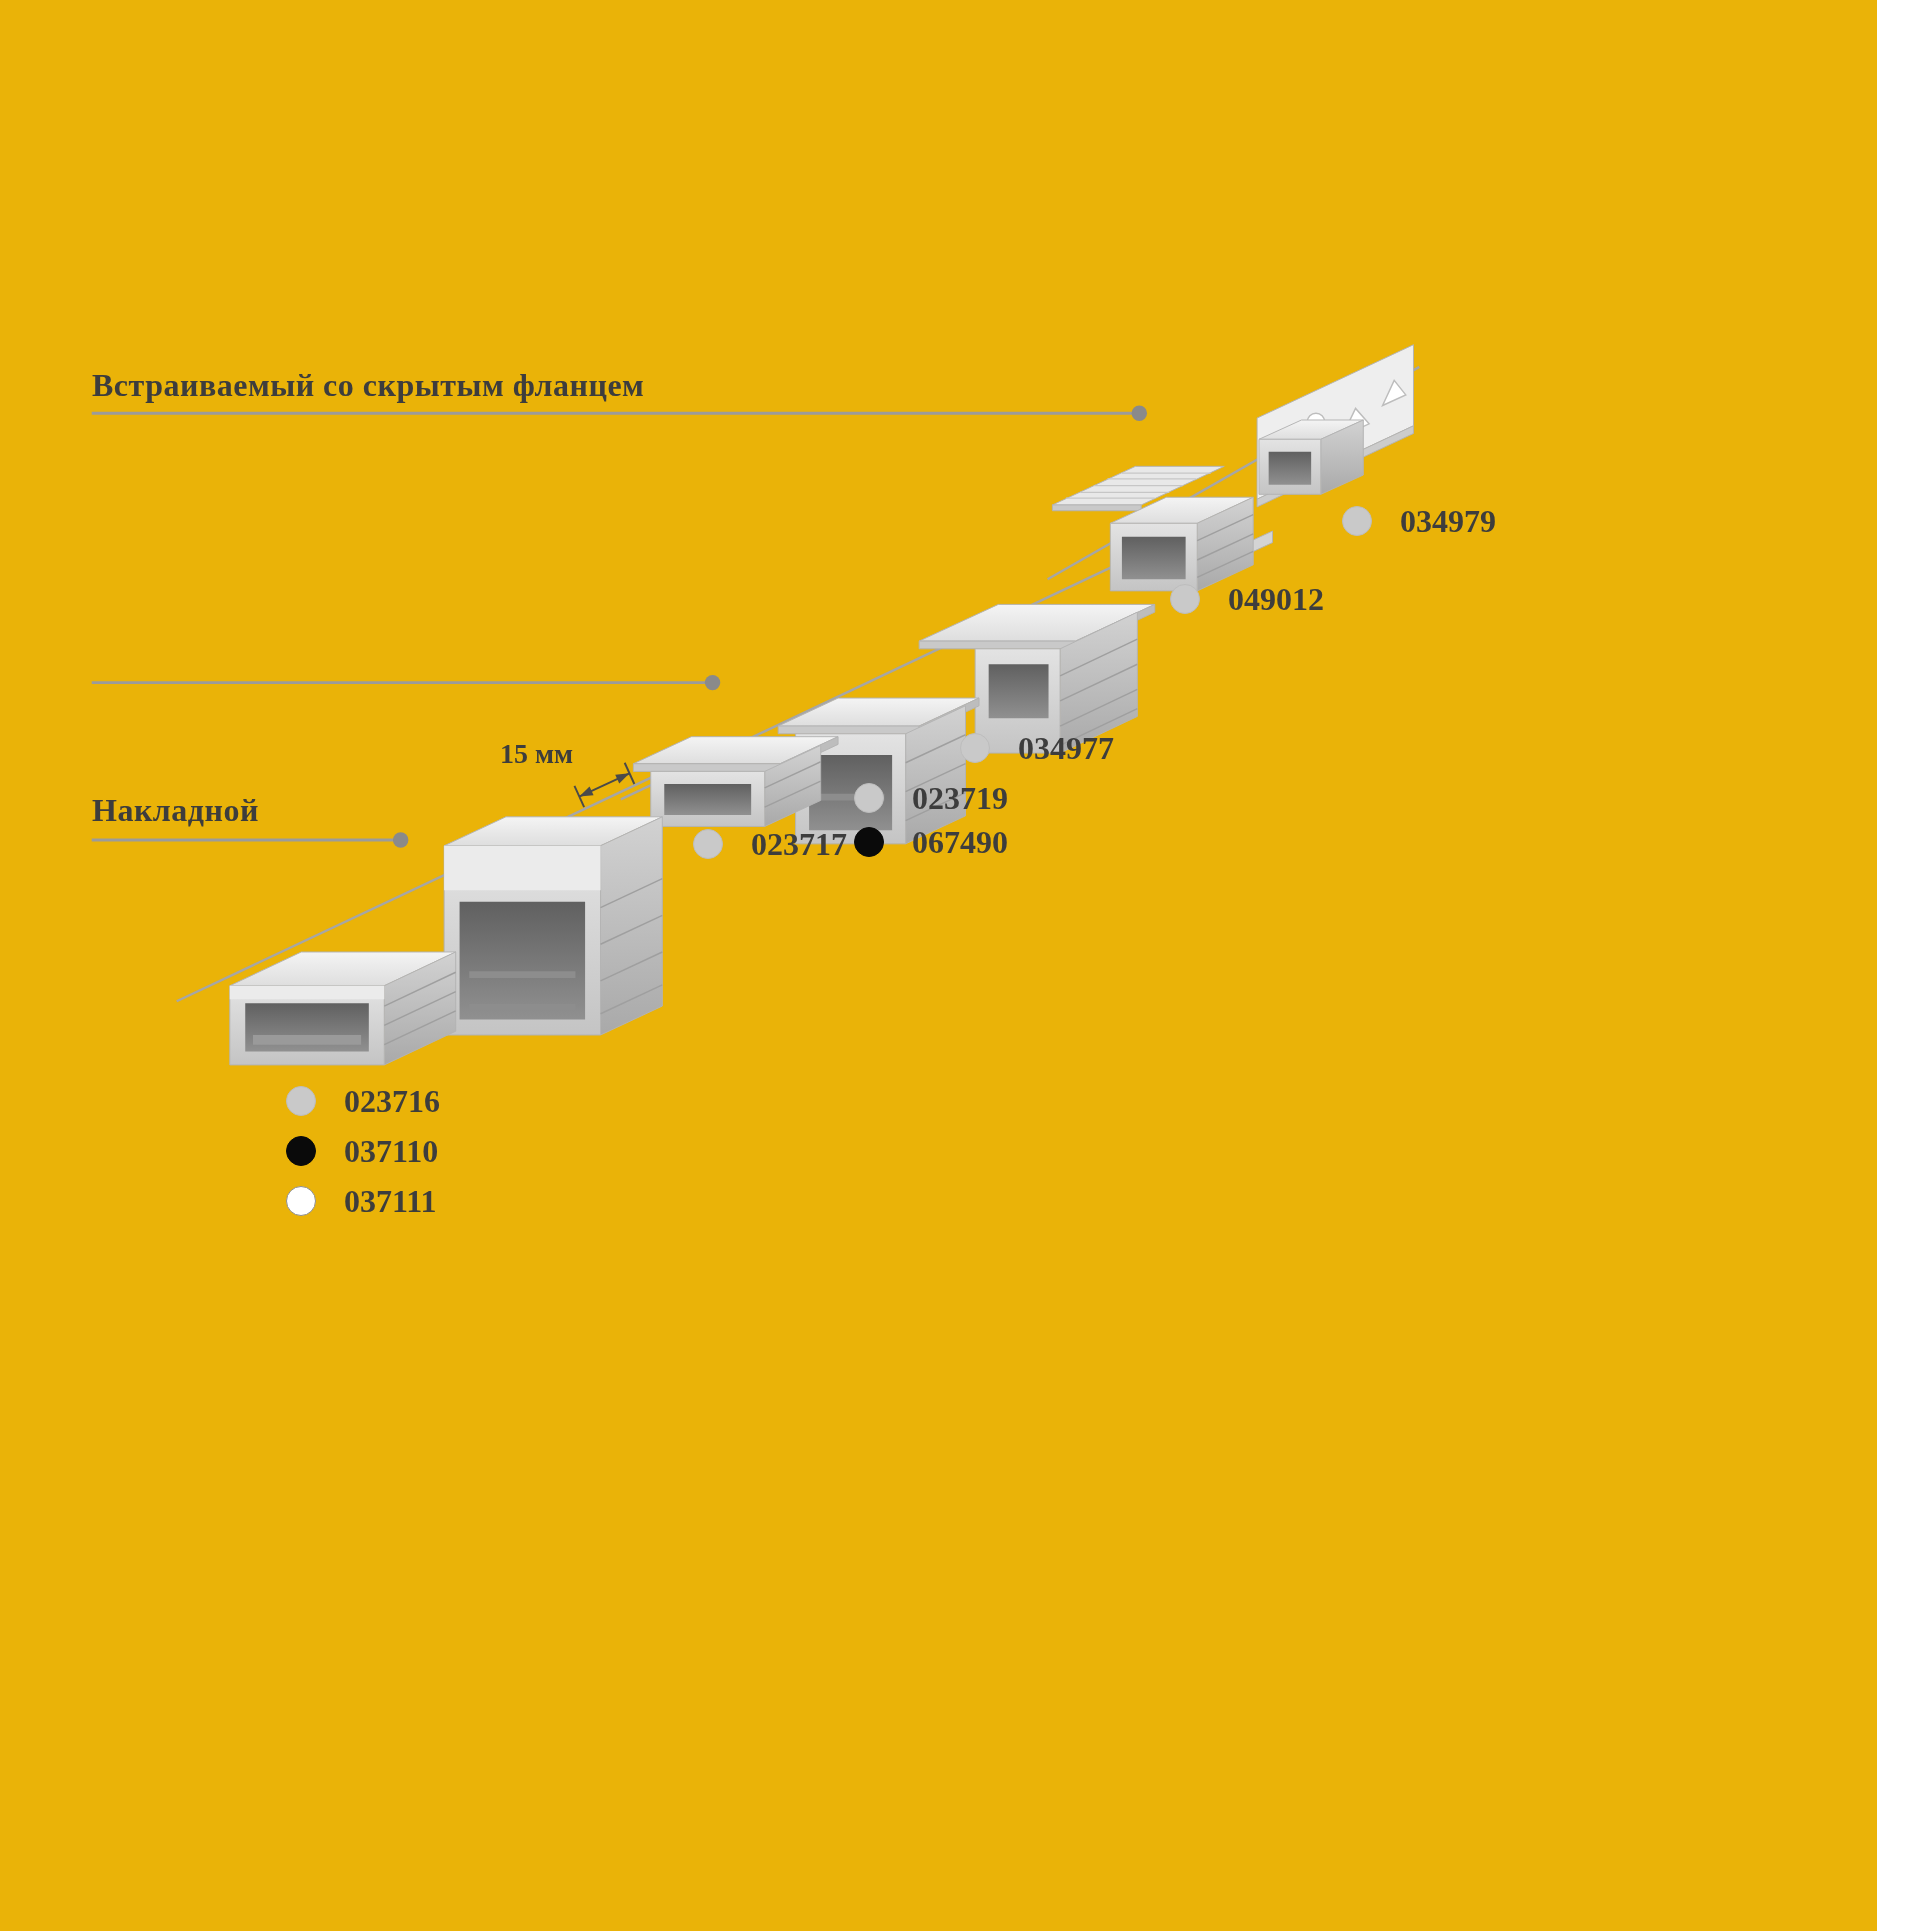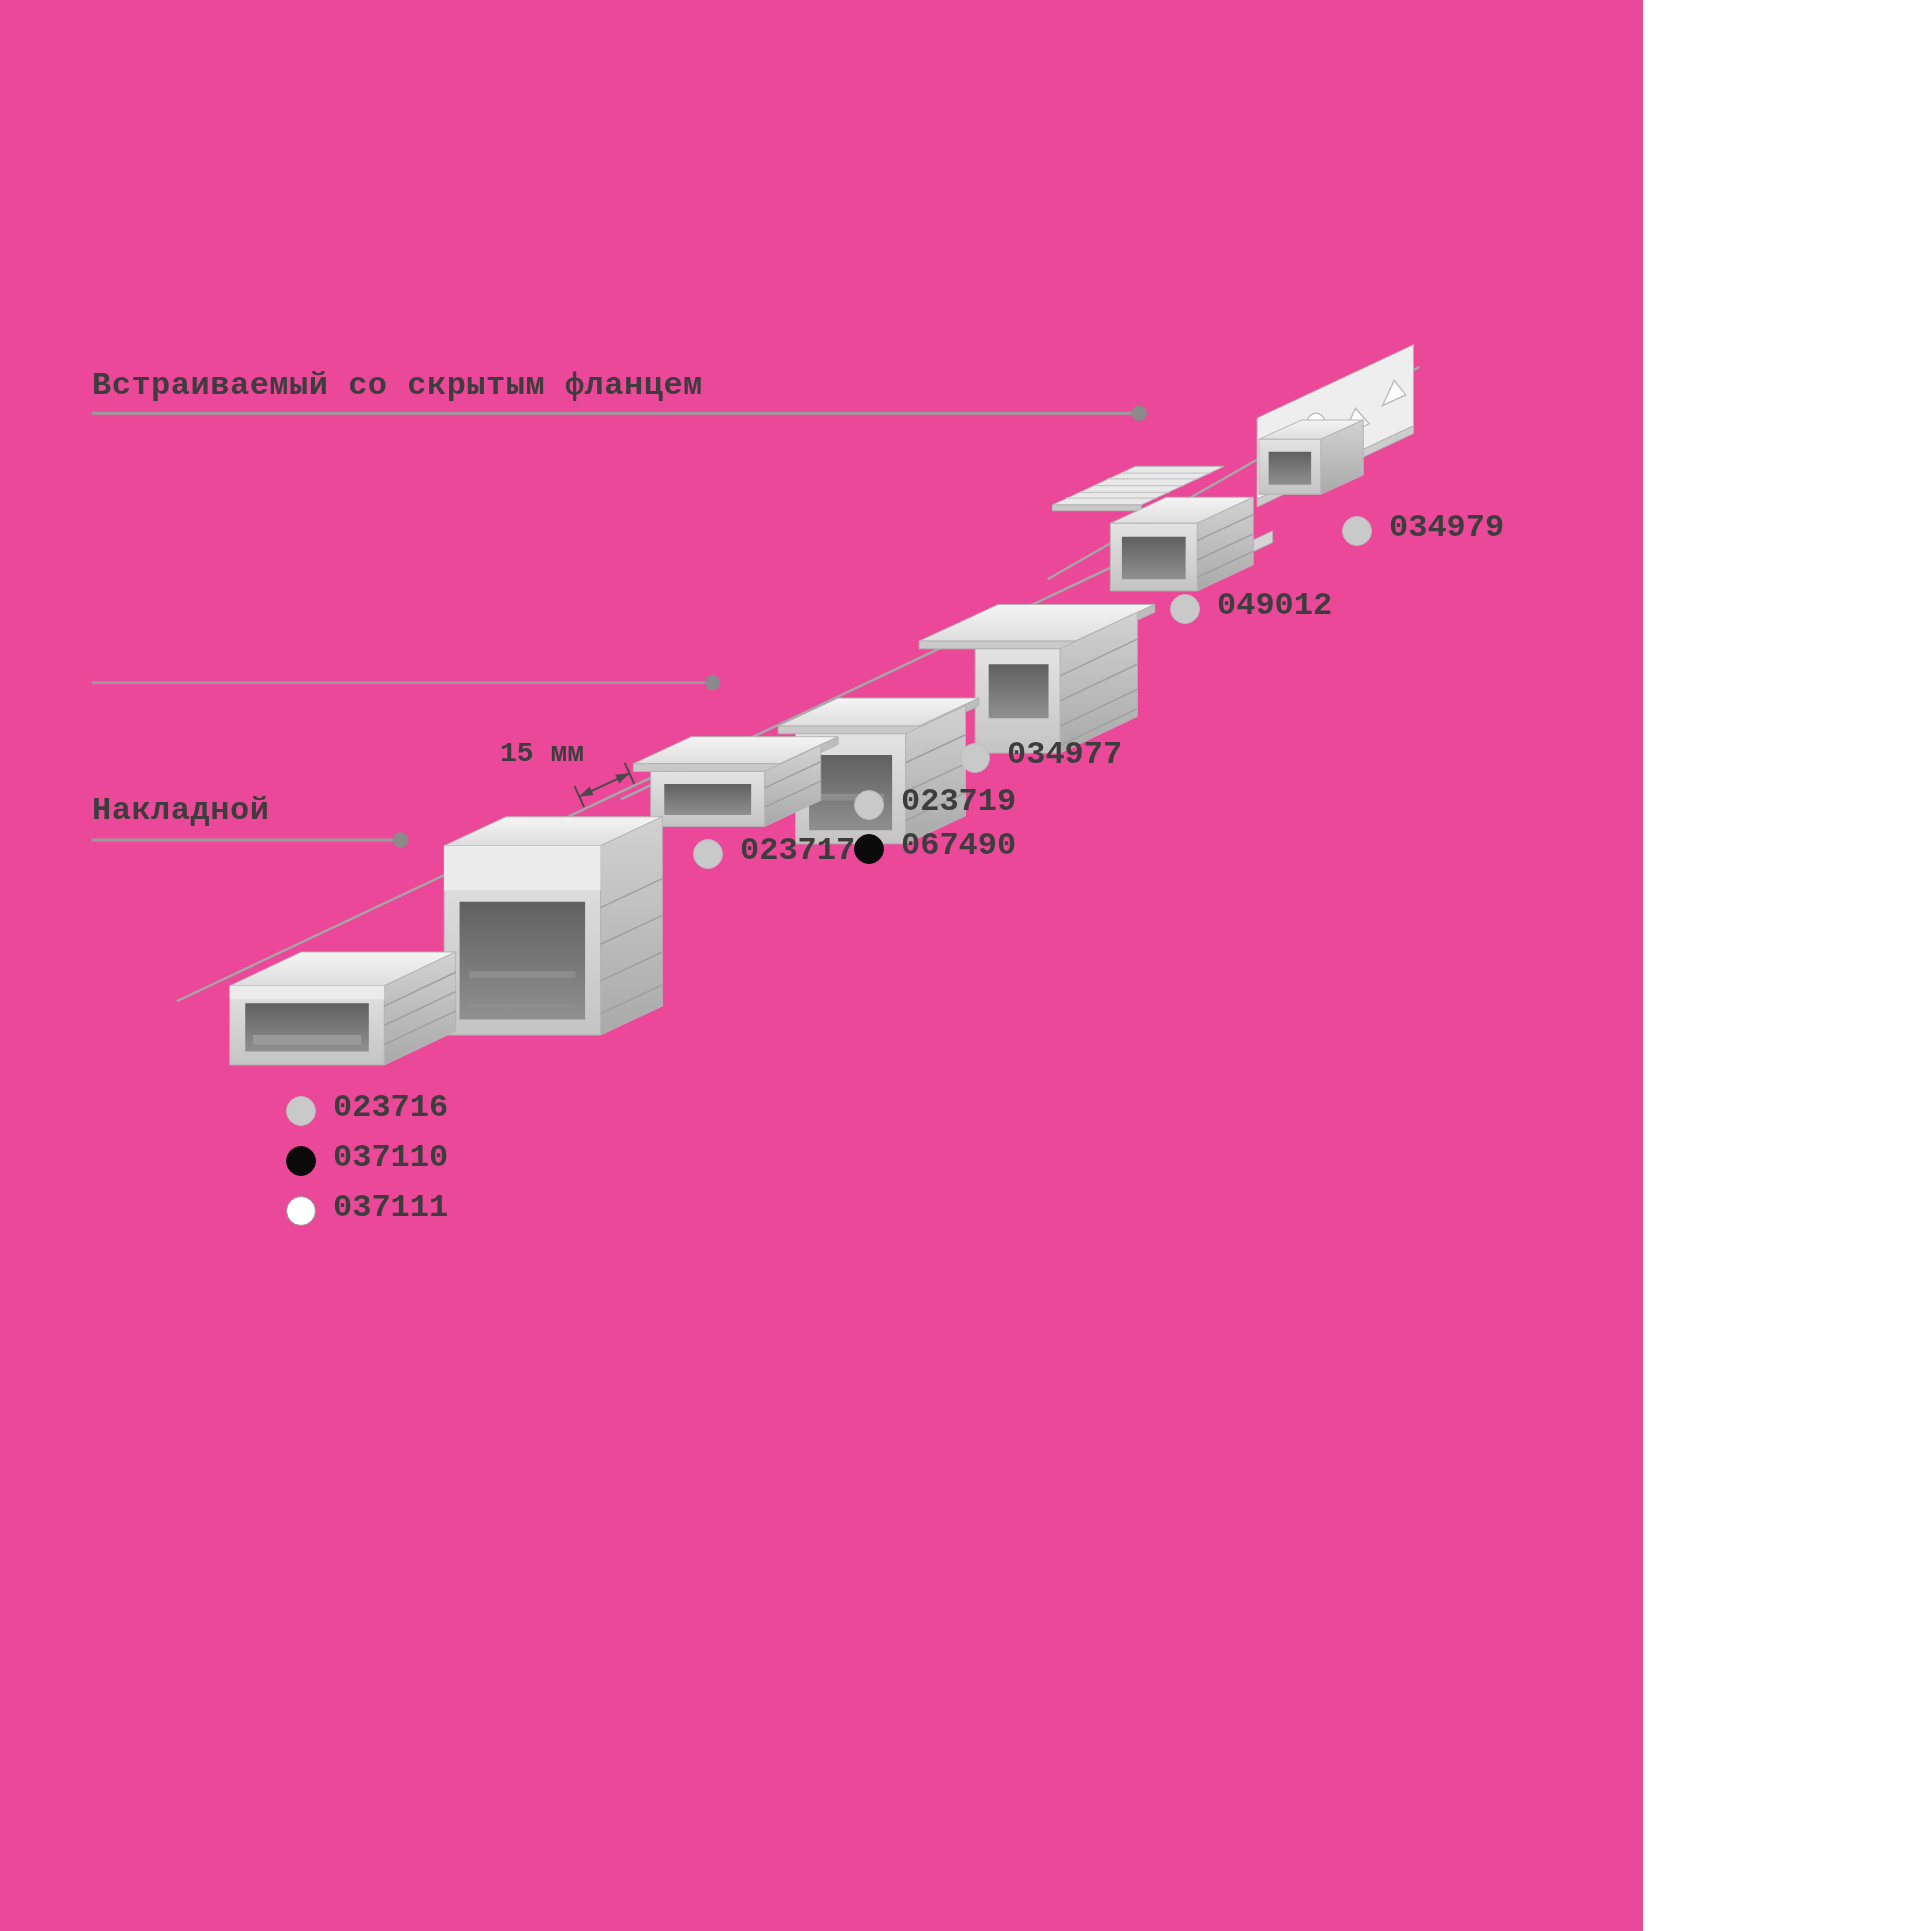--- a/index.html
+++ b/index.html
@@ -1,22 +1,22 @@
 <!DOCTYPE html>
 <html><head>
 <meta charset="utf-8">
 <style>
   html,body{margin:0;padding:0;background:#ffffff;}
-  .canvas{position:relative;width:1643px;height:1931px;background:#ec4899;overflow:hidden;
-          font-family:Liberation Mono, monospace;color:#3d3d3d;}
+  .canvas{position:relative;width:1877px;height:1931px;background:#eab308;overflow:hidden;
+          font-family:Liberation Serif, serif;color:#3d3d3d;}
   .canvas svg{position:absolute;left:0;top:0;}
   .cat-label{position:absolute;font-size:32px;font-weight:bold;white-space:nowrap;letter-spacing:0.5px;}
   .dim-label{position:absolute;font-size:28px;font-weight:bold;white-space:nowrap;}
   .articles{position:absolute;}
-  .article-row{display:flex;align-items:flex-end;gap:17px;height:50px;}
+  .article-row{display:flex;align-items:center;gap:28px;height:50px;}
   .rows-tight .article-row{height:44px;}
   .dot{width:30px;height:30px;border-radius:50%;border:1.9px solid transparent;box-sizing:border-box;flex:0 0 auto;background:#c9c9c9;}
   .code{font-size:32px;font-weight:bold;}
   .face{stroke:#b3b3b3;stroke-width:1;}
   .edge{stroke:#b3b3b3;stroke-width:1;}
   .rib{stroke:#9f9f9f;stroke-width:1.5;fill:none;}
   .hatch{stroke:#c6c6c6;stroke-width:1.2;fill:none;}
   .guide{stroke:#a6a6a6;stroke-width:2.5;fill:none;}
   .leader{stroke:#9b9b9b;stroke-width:3;fill:none;}
   .dim{stroke:#4a4a4a;stroke-width:2;fill:none;}

